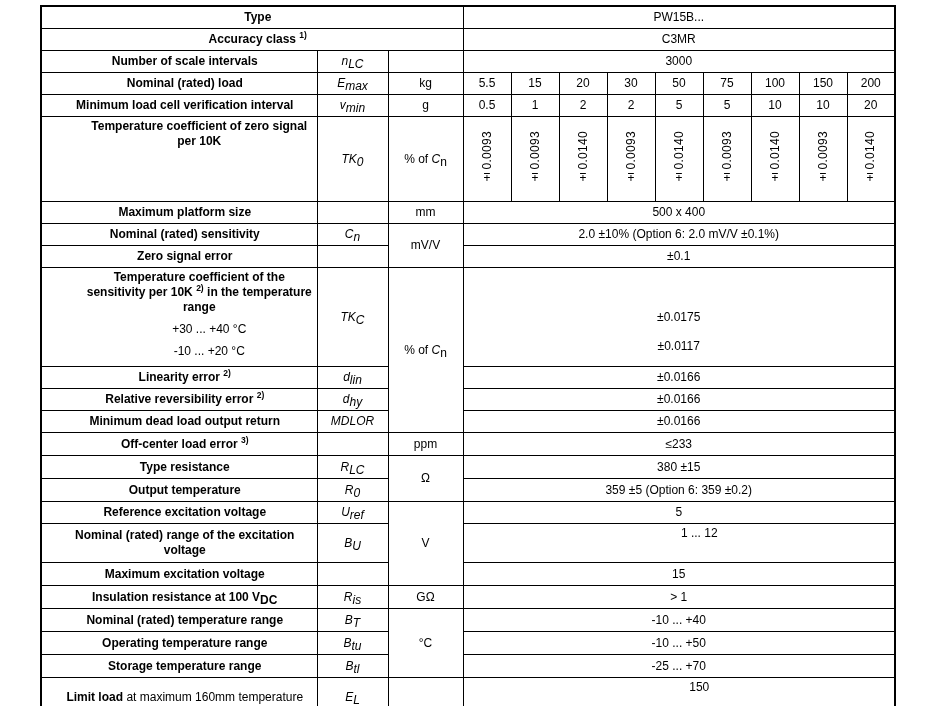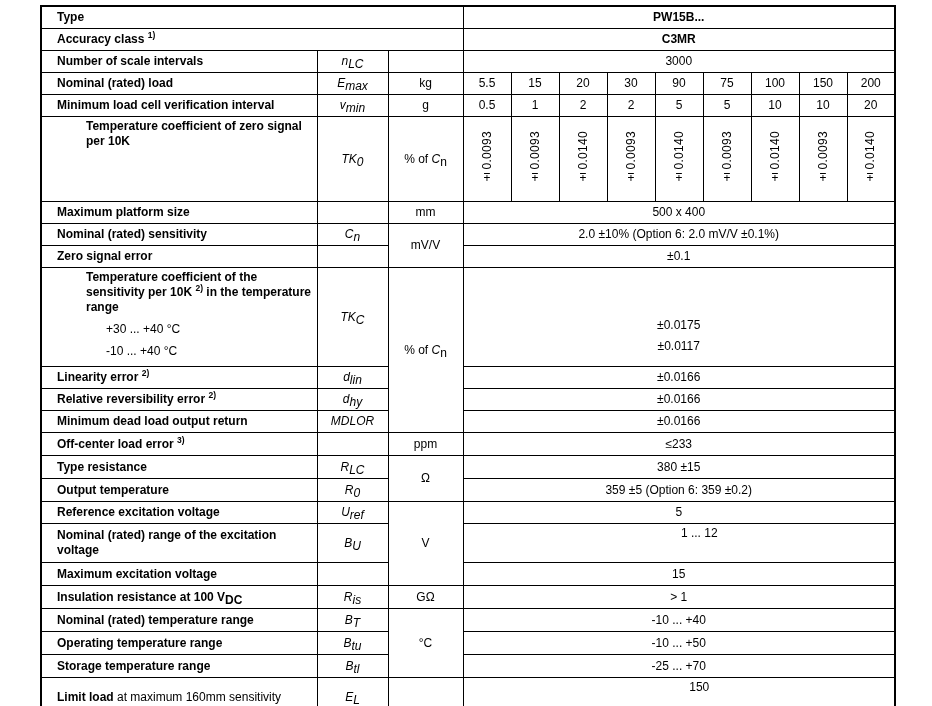--- a/index.html
+++ b/index.html
@@ -9,30 +9,30 @@
     font-family:"Liberation Sans", sans-serif; font-size:12px;
   }
   .sheet { position:absolute; left:40px; top:5px; }
   table { border-collapse:collapse; table-layout:fixed; border:2px solid #000; }
   td { border:1px solid #000; padding:0 3px; text-align:center; vertical-align:middle; line-height:1.25; overflow:hidden; }
   tr.r19 td { height:19px; }
   tr.r20 td { height:20px; }
   tr.r36 td { height:36px; }
   tr.r81 td { height:81px; }
   tr.r89 td { height:89px; }
-  td.lbl { text-align:left; font-weight:bold; padding:1px 4px 1px 15px;margin-left:40px; }
+  td.lbl { text-align:center; font-weight:bold; padding:1px 4px 1px 15px;margin-left:40px; }
   td.vtop { vertical-align:top; padding-top:2px;padding-left:44px; }
   td.vbot { vertical-align:bottom; padding-bottom:9px; }
   td.sym { font-style:italic; }
-  td.b { font-weight:bold; }
+  td.b { font-weight:normal; }
   sub { font-size:12px; line-height:0; }
   sup { font-size:8.5px; line-height:0; }
   .nb { font-weight:normal; }
   .range { font-weight:normal; padding-left:20px; margin-top:7px; line-height:15px; }
-  .tkcv { line-height:21px; }
+  .tkcv { line-height:21px;margin-top:8px; }
   .rot { display:inline-block; writing-mode:vertical-rl; transform:rotate(180deg); white-space:nowrap; letter-spacing:0.3px; }
 </style>
 </head>
 <body>
 
 <div class="sheet">
 <table>
 <colgroup>
   <col style="width:276px">
         <col style="width:71px">
@@ -67,21 +67,21 @@
 </tr>
 
 <tr class="r19">
   <td class="lbl"><span>Nominal (rated) load</span></td>
   <td class="sym"><span>E</span><sub>max</sub></td>
   <td><span>kg</span></td>
   <td>5.5</td>
   <td>15</td>
   <td>20</td>
   <td>30</td>
-  <td>90</td>
+  <td>50</td>
   <td>75</td>
   <td>100</td>
   <td>150</td>
   <td>200</td>
 </tr>
 
 <tr class="r19">
   <td class="lbl"><span>Minimum load cell verification interval</span></td>
   <td class="sym"><span>v</span><sub>min</sub></td>
   <td><span>g</span></td>
@@ -128,21 +128,21 @@
 <tr class="r19">
   <td class="lbl"><span>Zero signal error</span></td>
   <td></td>
   <td colspan="9">±0.1</td>
 </tr>
 
 <tr class="r89">
   <td class="lbl vtop">
     <div><span>Temperature coefficient of the sensitivity per 10K</span> <sup>2)</sup> <span>in the temperature range</span></div>
     <div class="range">+30 ... +40 °C</div>
-    <div class="range">-10 ... +40  °C</div>
+    <div class="range">-10 ... +20  °C</div>
   </td>
   <td class="sym"><span>TK</span><sub>C</sub></td>
   <td rowspan="4"><span>% of </span><i>C</i><sub>n</sub></td>
   <td colspan="9" class="vbot">
     <div class="tkcv">±0.0175</div>
     <div class="tkcv">±0.0117</div>
   </td>
 </tr>
 
 <tr class="r19">
@@ -222,21 +222,21 @@
   <td colspan="9">-10  ... +50</td>
 </tr>
 
 <tr class="r20">
   <td class="lbl"><span>Storage temperature range</span></td>
   <td class="sym"><span>B</span><sub>tl</sub></td>
   <td colspan="9">-25  ... +70</td>
 </tr>
 
 <tr class="r36">
-  <td class="lbl"><span>Limit load</span><span class="nb"> at maximum 160mm sensitivity</span></td>
+  <td class="lbl"><span>Limit load</span><span class="nb"> at maximum 160mm temperature</span></td>
   <td class="sym"><span>E</span><sub>L</sub></td>
   <td rowspan="3"></td>
   <td colspan="9" class="vtop">150</td>
 </tr>
 
 </tbody>
 </table>
 </div>
 
 </body></html>

